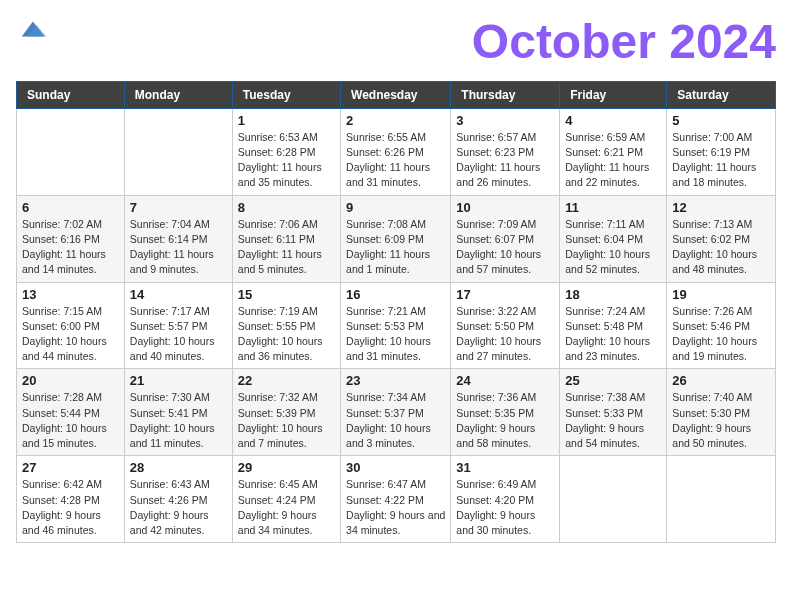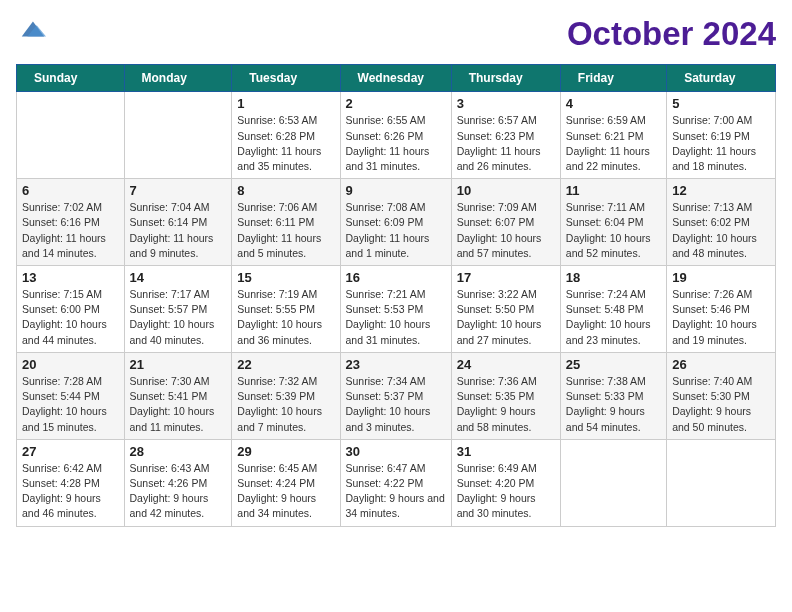--- a/index.html
+++ b/index.html
@@ -30,39 +30,39 @@
     .logo-text .blue { color: #2a6aad; }
     .logo-icon {
       width: 28px;
       height: 28px;
       margin-left: 2px;
     }
     .title-area {
       text-align: right;
     }
     .month-title {
-      font-size: 33px;
+      font-size: 48px;
       font-weight: bold;
-      color: #4c1d95;
+      color: #8b5cf6;
       line-height: 1.1;
     }
     .location {
       font-size: 14px;
       color: #444;
       margin-top: 2px;
     }
     .calendar-table {
       width: 100%;
       border-collapse: collapse;
       font-size: 11px;
     }
     .calendar-table th {
-      background: #0f766e;
+      background: #404040;
       color: #fff;
-      padding: 6px 17px;
+      padding: 6px 10px;
       text-align: left;
       font-size: 12px;
       font-weight: bold;
       border: 1px solid #1a5a9d;
     }
     .calendar-table td {
       border: 1px solid #ccc;
       vertical-align: top;
       padding: 4px 5px;
       width: 113px;

